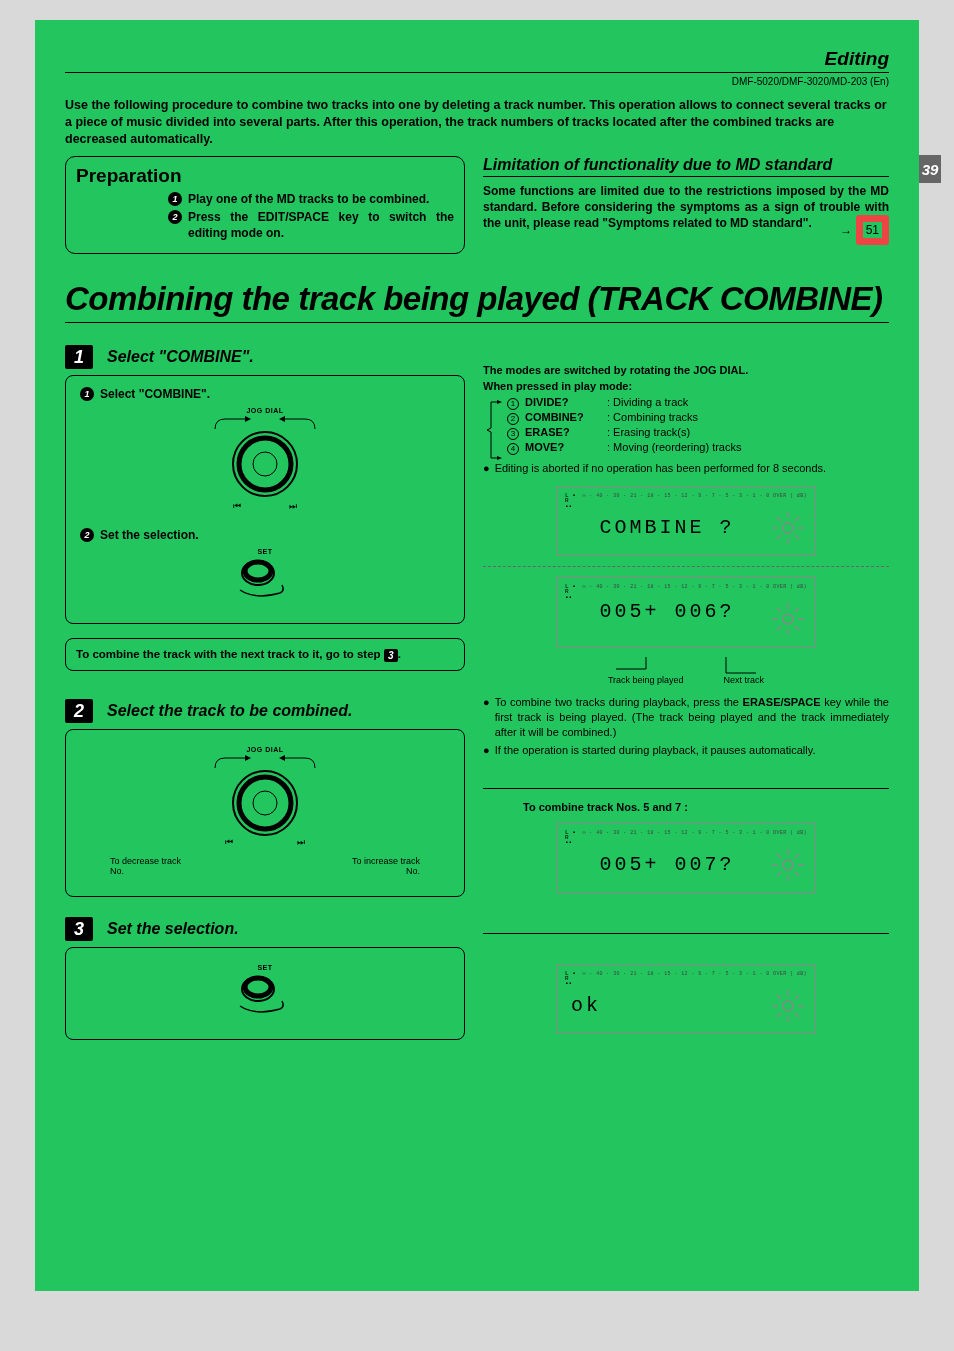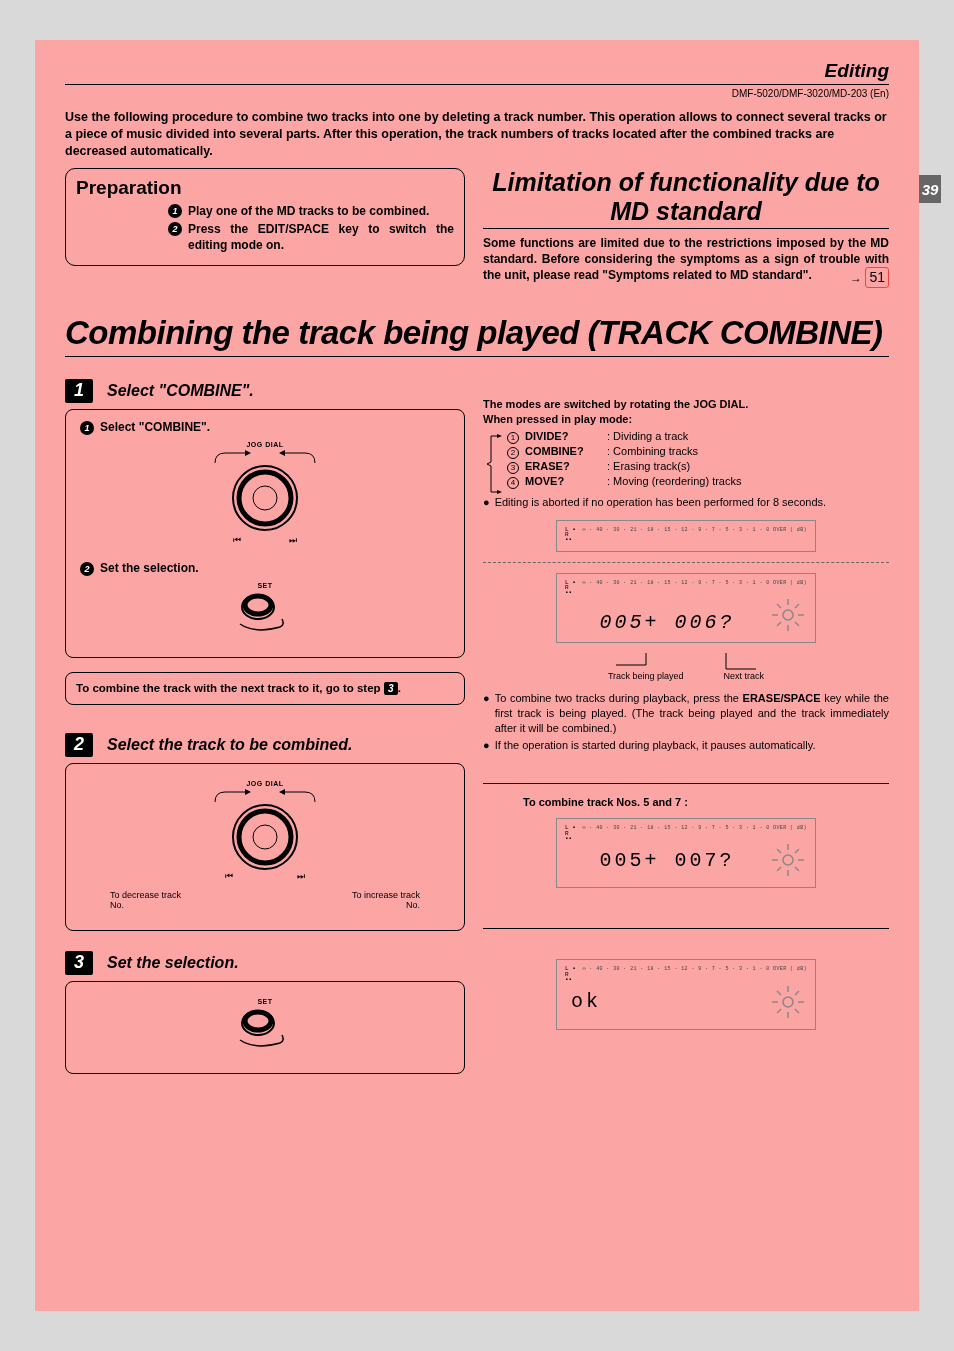--- a/index.html
+++ b/index.html
@@ -5,23 +5,23 @@
   @page { margin: 0; }
   * { box-sizing: border-box; }
   body {
     margin: 0;
     background: #d9d9d9;
     font-family: Arial, Helvetica, sans-serif;
     color: #000;
     width: 954px;
   }
   .page {
-    background: #fca5a5;
-    margin: 40px 35px;
-    padding: 20px 30px 40px 30px;
+    background: #22c55e;
+    margin: 20px 35px;
+    padding: 28px 30px 40px 30px;
     position: relative;
     min-height: 1271px;
   }
   .section-header {
     text-align: right;
     font-style: italic;
     font-weight: bold;
     font-size: 19px;
     margin-bottom: 2px;
   }
@@ -81,37 +81,36 @@
     font-size: 9px;
     font-weight: bold;
     align-items: center; justify-content: center;
     flex-shrink: 0;
     margin-top: 1px;
     font-style: italic;
   }
   .limit-title {
     font-style: italic;
     font-weight: bold;
-    font-size: 25px;
+    font-size: 16px;
     border-bottom: 1px solid #000;
     padding-bottom: 2px;
     margin-bottom: 6px;
-    text-align: center;
   }
   .limit-text {
     font-size: 12px;
     font-weight: bold;
     line-height: 1.35;
     text-align: justify;
   }
   .pgref {
     display: inline-block;
-    border: 1px solid #ef4444;
+    border: 7px solid #ef4444;
     border-radius: 3px;
-    font-size: 14px;
+    font-size: 12px;
     padding: 0 3px;
     font-weight: normal;
   }
   h1.main-title {
     font-style: italic;
     font-weight: bold;
     font-size: 33px;
     border-bottom: 1px solid #000;
     padding-bottom: 4px;
     margin: 26px 0 12px 0;
@@ -355,30 +354,46 @@
       <div class="bullet-line">
           <span class="b">●</span>
           <span>Editing is aborted if no operation has been performed for 8 seconds.</span>
         </div>
 
       <div class="lcd">
         <div style="display:flex;">
           <div class="lcd-lr">L ▪<br>R ▪▪</div>
           <div class="lcd-scale">∞ · 40 · 30 · 21 · 18 · 15 · 12 · 9 · 7 · 5 · 3 · 1 · 0  OVER ( dB)</div>
         </div>
+        <div style="display:flex;align-items:center;">
+          <div class="lcd-main" style="flex:1;">COMBINE ?</div>
+          <svg width="38" height="38">
+            <g stroke="#888" stroke-width="1.5" fill="none">
+              <line x1="19" y1="3" x2="19" y2="9"></line>
+              <line x1="30" y1="8" x2="26" y2="12"></line>
+              <line x1="35" y1="19" x2="29" y2="19"></line>
+              <line x1="30" y1="30" x2="26" y2="26"></line>
+              <line x1="19" y1="35" x2="19" y2="29"></line>
+              <line x1="8" y1="30" x2="12" y2="26"></line>
+              <line x1="3" y1="19" x2="9" y2="19"></line>
+              <line x1="8" y1="8" x2="12" y2="12"></line>
+              <circle cx="19" cy="19" r="5"></circle>
+            </g>
+          </svg>
+        </div>
       </div>
 
       <div class="divider-dash"></div>
 
       <div class="lcd">
         <div style="display:flex;">
           <div class="lcd-lr">L ▪<br>R ▪▪</div>
           <div class="lcd-scale">∞ · 40 · 30 · 21 · 18 · 15 · 12 · 9 · 7 · 5 · 3 · 1 · 0  OVER ( dB)</div>
         </div>
-        <div style="display:flex;align-items:flex-end;font-style:italic;">
+        <div style="display:flex;align-items:flex-start;">
           <div class="lcd-main" style="flex:1;">005+ 006?</div>
           <svg width="38" height="38">
             <g stroke="#888" stroke-width="1.5" fill="none">
               <line x1="19" y1="3" x2="19" y2="9"></line>
               <line x1="30" y1="8" x2="26" y2="12"></line>
               <line x1="35" y1="19" x2="29" y2="19"></line>
               <line x1="30" y1="30" x2="26" y2="26"></line>
               <line x1="19" y1="35" x2="19" y2="29"></line>
               <line x1="8" y1="30" x2="12" y2="26"></line>
               <line x1="3" y1="19" x2="9" y2="19"></line>

